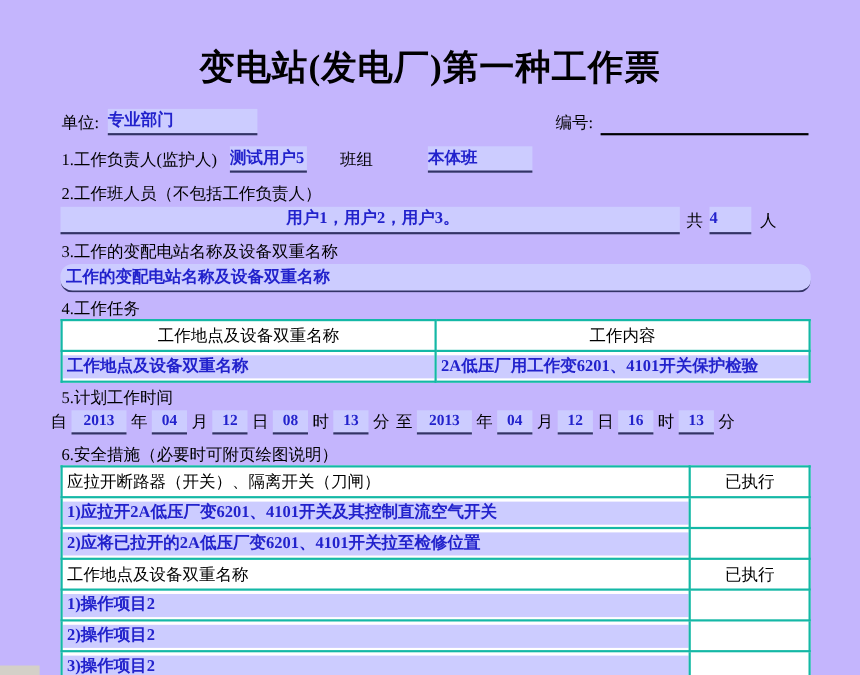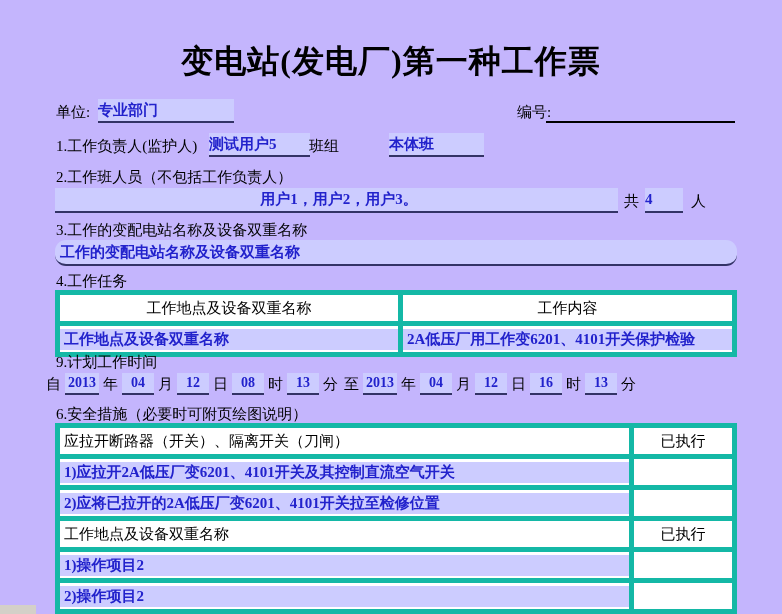--- a/index.html
+++ b/index.html
@@ -14,54 +14,54 @@
     font-size:32px; font-weight:bold; letter-spacing:1px;
   }
   .fieldbox{
     position:absolute; background:#CCCCFF; border-bottom:2px solid #333366;
     color:#2222CC; font-weight:bold; font-size:15px; text-align:left;
     white-space:nowrap; overflow:hidden;
   }
   .fieldbox.leftal{text-align:left; padding-left:5px;}
   .blank-line{position:absolute; border-bottom:2px solid #000;}
   table{position:absolute; border-collapse:collapse; table-layout:fixed; background:#fff;}
-  td,th{border:5px solid #14b8a6; padding:0; font-size:15px; font-weight:normal; height:26px; vertical-align:middle;margin-left:12px;}
+  td,th{border:2px solid #14b8a6; padding:0; font-size:15px; font-weight:normal; height:26px; vertical-align:middle;margin-left:12px;}
   th{text-align:center;}
   .hcell-left{text-align:left; padding-left:4px;}
   .cellfill{
     background:#CCCCFF; color:#2222CC; font-weight:bold; font-size:15px;
     height:21px; line-height:21px; margin:2px 0; padding-left:4px;
     white-space:nowrap; overflow:hidden;
   }
   .daterow{
     position:absolute; left:44px; top:373px; display:flex; align-items:flex-end;
     gap:2px; font-size:15px;
   }
   .dlabel{white-space:nowrap; line-height:22px; padding:0 2px;}
   .dbox{
     background:#CCCCFF; border-bottom:2px solid #333366; color:#2222CC;
     font-weight:bold; font-size:14px; text-align:center; height:20px; line-height:20px;
   }
-  .dbox.yr{width:34px;} .dbox.sm{width:32px;}
+  .dbox.yr{width:50px;} .dbox.sm{width:32px;}
   .corner-gray{position:absolute; left:0; top:605px; width:36px; height:9px; background:#D4D0C8;}
 </style>
 </head>
 <body>
 
 <div id="page">
 
   <div class="title">变电站(发电厂)第一种工作票</div>
 
   <div class="lbl" style="left:56px; top:102px;">单位:</div>
   <div class="fieldbox" style="left:98px; top:99px; width:136px; height:22px; line-height:22px;">专业部门</div>
-  <div class="lbl" style="left:505px; top:102px;margin-left:12px;">编号:</div>
+  <div class="lbl" style="left:505px; top:102px;">编号:</div>
   <div class="blank-line" style="left:546px; top:100px; width:189px; height:21px;"></div>
 
   <div class="lbl" style="left:56px; top:136px;">1.工作负责人(监护人)</div>
-  <div class="fieldbox" style="left:209px; top:133px; width:101px; height:22px; line-height:22px;">测试用户5</div>
+  <div class="fieldbox" style="left:209px; top:133px; width:70px; height:22px; line-height:22px;">测试用户5</div>
   <div class="lbl" style="left:309px; top:136px;">班组</div>
   <div class="fieldbox" style="left:341px; top:133px; width:95px; height:22px; line-height:22px;margin-left:48px;">本体班</div>
 
   <div class="lbl" style="left:56px; top:167px;">2.工作班人员（不包括工作负责人）</div>
   <div class="fieldbox leftal" style="left:55px; top:188px; width:558px; height:23px; line-height:23px;text-align:center;">用户1，用户2，用户3。</div>
   <div class="lbl" style="left:624px; top:191px;">共</div>
   <div class="fieldbox" style="left:645px; top:188px; width:38px; height:23px; line-height:23px;">4</div>
   <div class="lbl" style="left:691px; top:191px;">人</div>
 
   <div class="lbl" style="left:56px; top:220px;">3.工作的变配电站名称及设备双重名称</div>
@@ -78,21 +78,21 @@
       <td>
             <div class="cellfill">工作地点及设备双重名称</div>
           </td>
       <td>
             <div class="cellfill">2A低压厂用工作变6201、4101开关保护检验</div>
           </td>
     </tr>
   </tbody>
     </table>
 
-  <div class="lbl" style="left:56px; top:352px;">9.计划工作时间</div>
+  <div class="lbl" style="left:56px; top:352px;">5.计划工作时间</div>
   <div class="daterow">
     <span class="dlabel">自</span>
     <span class="dbox yr">2013</span>
     <span class="dlabel">年</span>
     <span class="dbox sm">04</span>
     <span class="dlabel">月</span>
     <span class="dbox sm">12</span>
     <span class="dlabel">日</span>
     <span class="dbox sm">08</span>
     <span class="dlabel">时</span>

